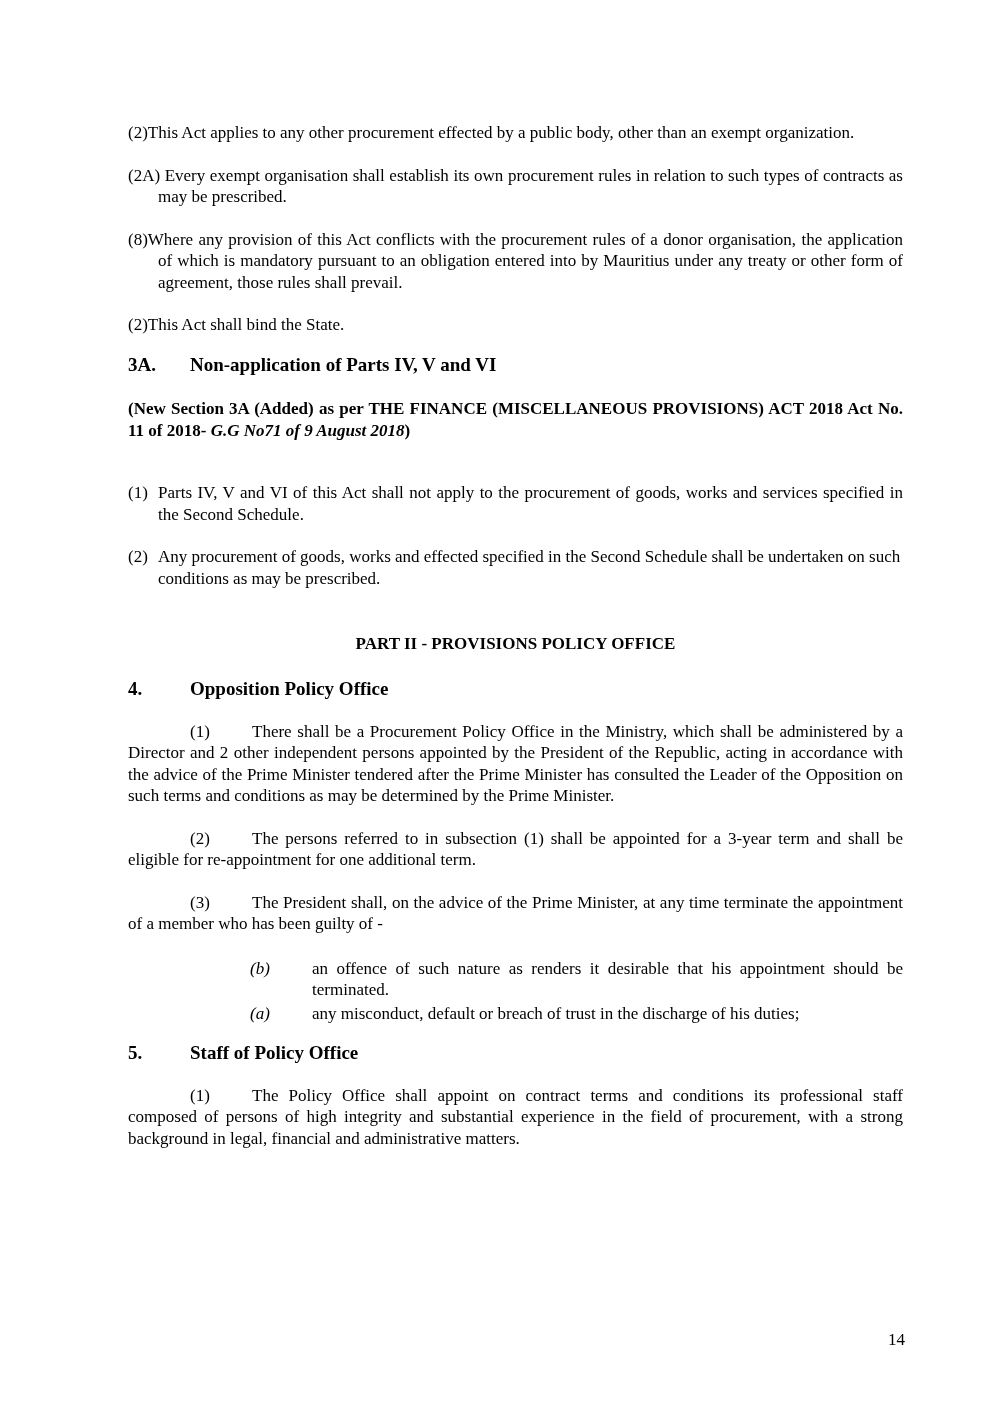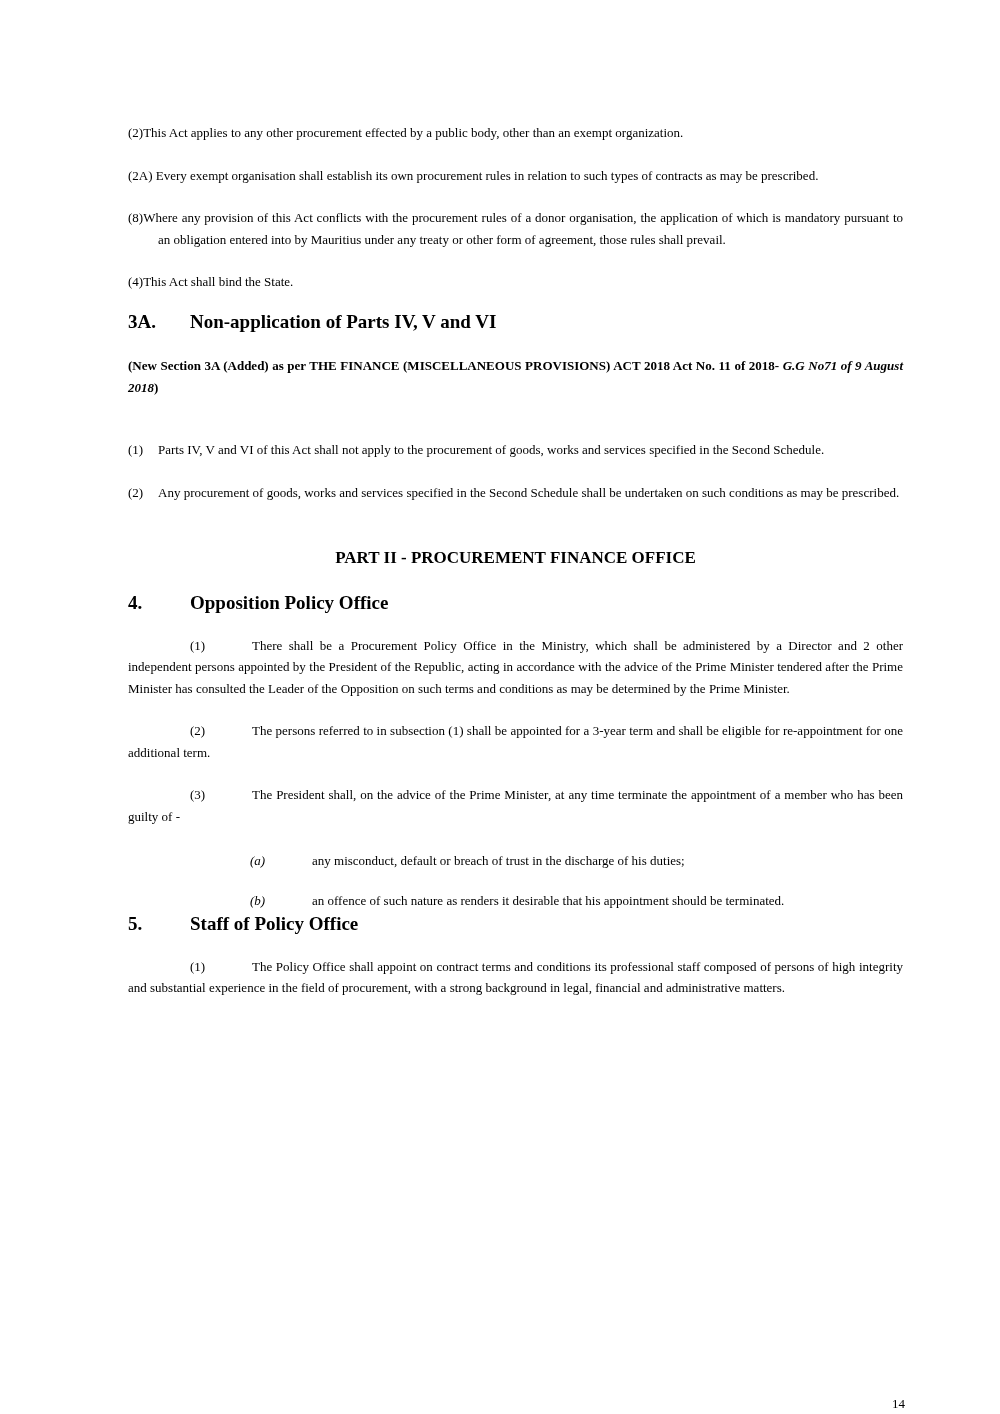--- a/index.html
+++ b/index.html
@@ -10,21 +10,21 @@
     color: #000000;
   }
   .page {
     position: relative;
     width: 1000px; height: 1414px;
     background: #ffffff;
     padding: 122px 97px 0 128px;
     overflow: hidden;
   }
   .para {
-    font-size: 13px;
+    font-size: 17px;
     line-height: 21.5px;
     text-align: justify;
     margin-bottom: 21px;
   }
   .left { text-align: left; }
   
   .hang30 { padding-left: 30px; text-indent: -30px; }
   .mark30 { display: inline-block; width: 30px; text-indent: 0; }
   
   .sec {
@@ -53,60 +53,60 @@
   .pnum { display: inline-block; width: 62px; text-indent: 0; }
   
   .sub { padding-left: 184px; text-indent: -62px; }
   .subnum { display: inline-block; width: 62px; text-indent: 0; font-style: italic; }
   .mb18 { margin-bottom: 18px; }
   .mb23 { margin-bottom: 23px; }
   .mb44 { margin-bottom: 44px; }
   .mb2  { margin-bottom: 2px; }
   .pagenum {
     position: absolute;
-    top: 1393px;
+    top: 1329px;
     right: 95px;
-    font-size: 13px;
+    font-size: 17px;
     line-height: 21.5px;
   }
 </style>
 </head>
 <body>
 
 <main class="page">
 
   <p class="para hang30"><span>(2)This Act applies to any other procurement effected by a public body, other than an exempt organization.</span></p>
 
   <p class="para hang30"><span>(2A) Every exempt organisation shall establish its own procurement rules in relation to such types of contracts as may be prescribed.</span></p>
 
   <p class="para hang30"><span>(8)Where any provision of this Act conflicts with the procurement rules of a donor organisation, the application of which is mandatory pursuant to an obligation entered into by Mauritius under any treaty or other form of agreement, those rules shall prevail.</span></p>
 
-  <p class="para hang30 mb18"><span>(4)This Act shall bind the State.</span></p>
+  <p class="para hang30 mb18"><span>(2)This Act shall bind the State.</span></p>
 
   <h2 class="sec mb23"><span class="secnum">3A.</span><span>Non-application of Parts IV, V and VI</span></h2>
 
   <p class="para note"><span>(New Section 3A (Added) as per THE FINANCE (MISCELLANEOUS PROVISIONS) ACT 2018 Act No. 11 of 2018- </span><span class="gazette">G.G No71 of 9 August 2018</span><span>)</span></p>
 
   <p class="para hang30"><span class="mark30">(1)</span><span>Parts IV, V and VI of this Act shall not apply to the procurement of goods, works and services specified in the Second Schedule.</span></p>
 
-  <p class="para hang30 left mb44"><span class="mark30">(2)</span><span>Any procurement of goods, works and services specified in the Second Schedule shall be undertaken on such conditions as may be prescribed.</span></p>
+  <p class="para hang30 left mb44"><span class="mark30">(2)</span><span>Any procurement of goods, works and effected specified in the Second Schedule shall be undertaken on such conditions as may be prescribed.</span></p>
 
-  <h1 class="part-heading">PART II - PROCUREMENT FINANCE OFFICE</h1>
+  <h1 class="part-heading">PART II - PROVISIONS POLICY OFFICE</h1>
 
   <h2 class="sec"><span class="secnum">4.</span><span>Opposition Policy Office</span></h2>
 
   <p class="para ind"><span class="pnum">(1)</span><span>There shall be a Procurement Policy Office in the Ministry, which shall be administered by a Director and 2 other independent persons appointed by the President of the Republic, acting in accordance with the advice of the Prime Minister tendered after the Prime Minister has consulted the Leader of the Opposition on such terms and conditions as may be determined by the Prime Minister.</span></p>
 
   <p class="para ind"><span class="pnum">(2)</span><span>The persons referred to in subsection (1) shall be appointed for a 3-year term and shall be eligible for re-appointment for one additional term.</span></p>
 
   <p class="para ind mb23"><span class="pnum">(3)</span><span>The President shall, on the advice of the Prime Minister, at any time terminate the appointment of a member who has been guilty of -</span></p>
 
+  <p class="para sub mb2"><span class="subnum">(b)</span><span>an offence of such nature as renders it desirable that his appointment should be terminated.</span></p>
+
   <p class="para sub mb18"><span class="subnum">(a)</span><span>any misconduct, default or breach of trust in the discharge of his duties;</span></p>
-
-  <p class="para sub mb2"><span class="subnum">(b)</span><span>an offence of such nature as renders it desirable that his appointment should be terminated.</span></p>
 
   <h2 class="sec"><span class="secnum">5.</span><span>Staff of Policy Office</span></h2>
 
   <p class="para ind"><span class="pnum">(1)</span><span>The Policy Office shall appoint on contract terms and conditions its professional staff composed of persons of high integrity and substantial experience in the field of procurement, with a strong background in legal, financial and administrative matters.</span></p>
 
 
   <div class="pagenum">14</div>
 
 </main>
 

